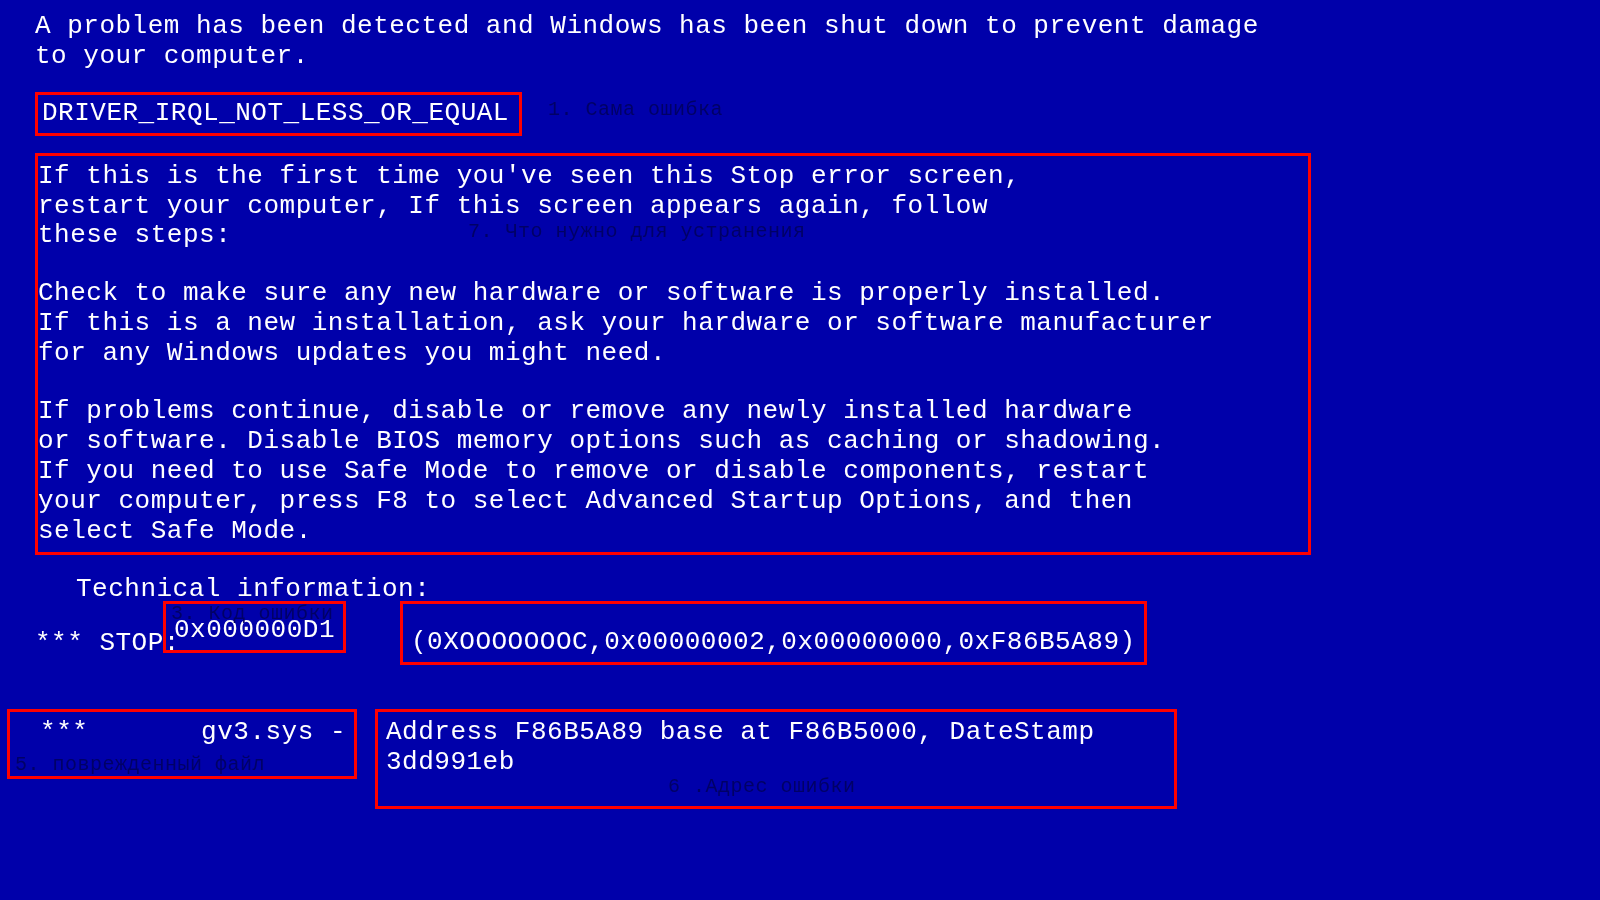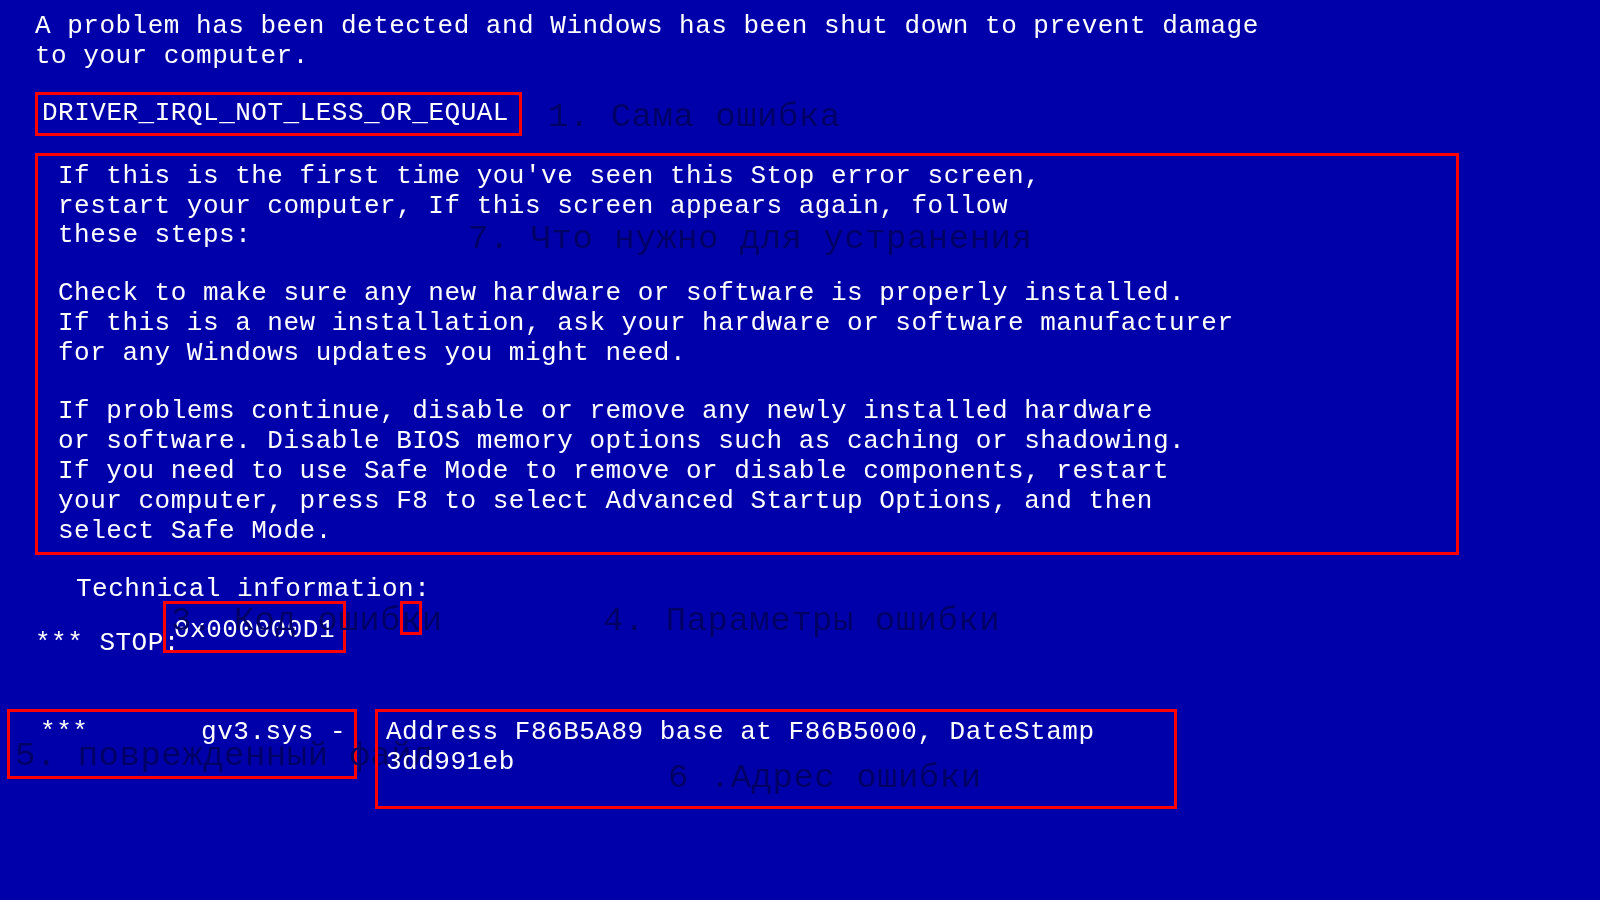--- a/index.html
+++ b/index.html
@@ -29,34 +29,34 @@
       padding: 4px 10px 4px 4px;
       margin-bottom: 17px;
       position: relative;
     }
     .error-name {
       display: inline;
     }
     .annotation {
       color: #000066;
       position: absolute;
-      font-size: 34px;
+      font-size: 20px;
       white-space: nowrap;
       pointer-events: none;
     }
     .annotation-1 {
       left: 510px;
       top: 3px;
     }
     .instructions-box {
       border: 3px solid #FF0000;
-      padding: 6px 10px 6px 20px;
+      padding: 6px 10px 6px 0;
       margin-bottom: 20px;
       position: relative;
-      width: 1424px;
+      width: 1276px;
     }
     .instructions-box p {
       white-space: pre;
     }
     .para-gap {
       height: 28px;
     }
     .annotation-2 {
       left: 430px;
       top: 64px;
@@ -164,21 +164,21 @@
 
 <div class="tech-header">Technical information:</div>
 
 <div class="stop-line">
   <span class="stop-prefix">*** STOP:</span>
   <span class="code-box">
     <span class="annotation annotation-3">3. Код ошибки</span>
     <span>0x000000D1</span>
   </span>
   <span class="params-box">
-    <span class="annotation annotation-4">4. Параметры ошибки</span>
+    <span>(0XOOOOOOOC,0x00000002,0x00000000,0xF86B5A89)</span>
   </span>
 </div>
 
 <div class="file-line">
   <span class="file-box">
     <div class="file-box-content">***       gv3.sys -</div>
     <span class="annotation annotation-5">5. поврежденный файл</span>
   </span>
   <span class="address-box">
     <span>Address F86B5A89 base at F86B5000, DateStamp 3dd991eb</span>

